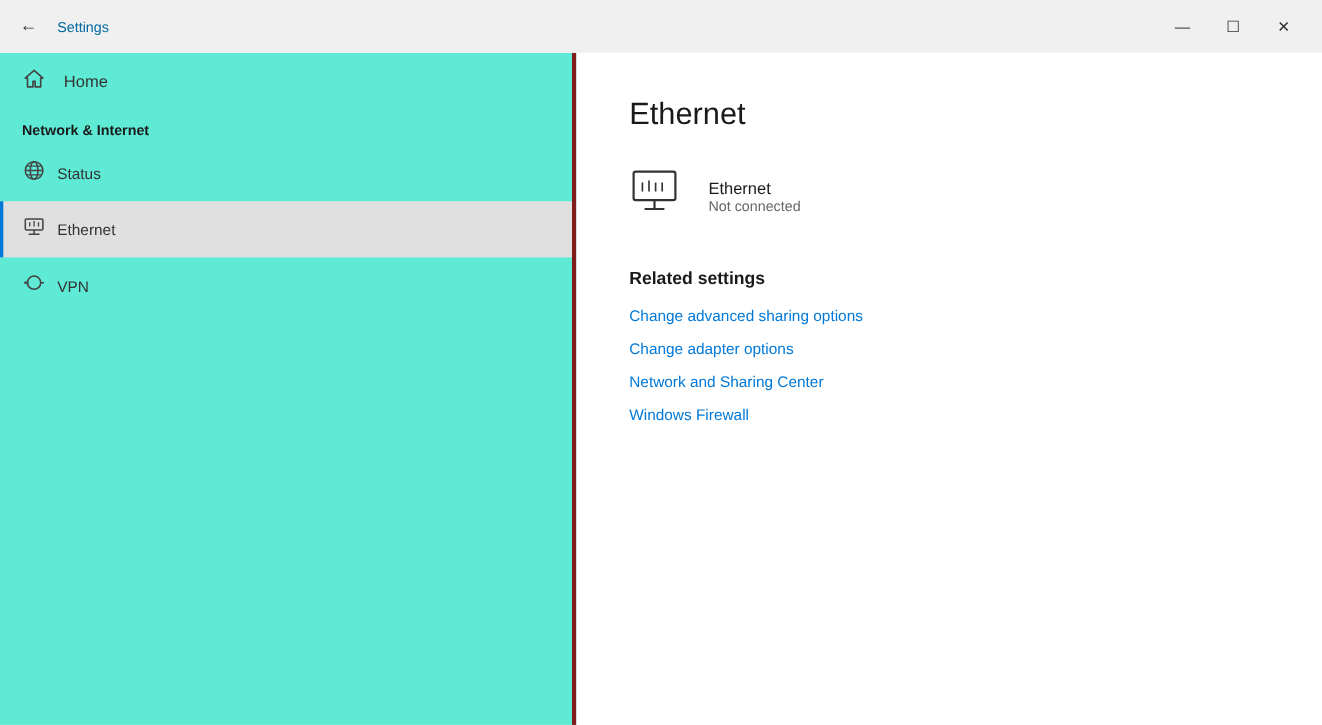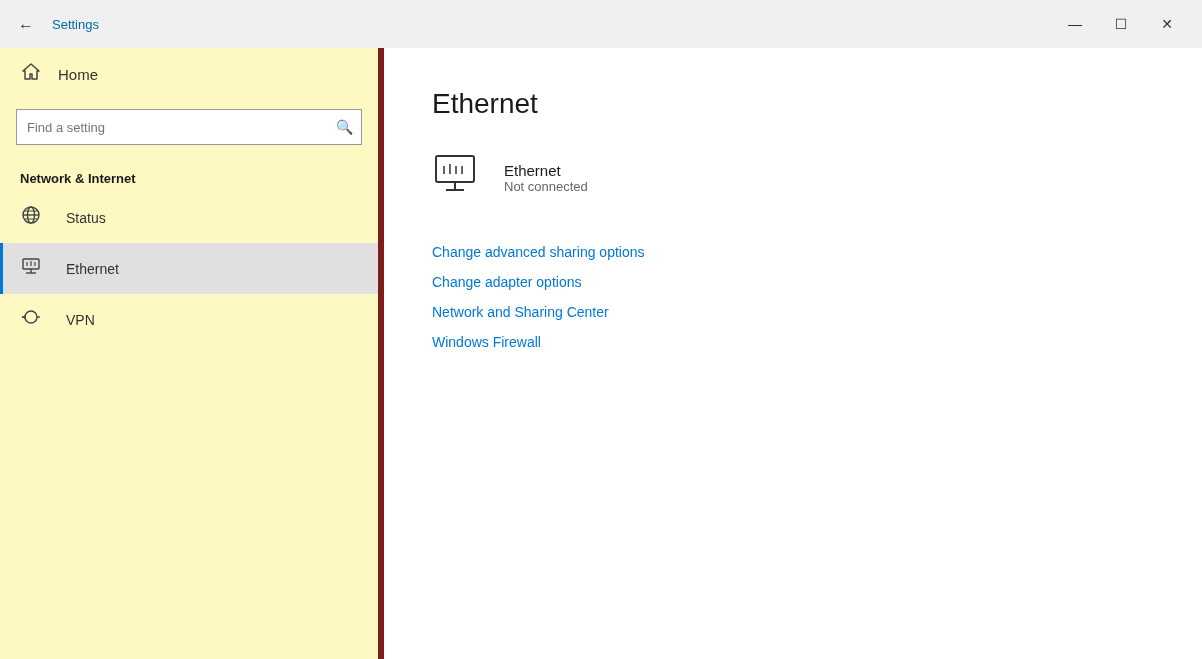--- a/index.html
+++ b/index.html
@@ -64,25 +64,25 @@
 
     
     .main-layout {
       display: flex;
       flex: 1;
       overflow: hidden;
     }
 
     
     .sidebar {
-      width: 384px;
-      background: #fef9c3;
+      width: 524px;
+      background: #5eead4;
       display: flex;
       flex-direction: column;
-      border-right: 6px solid #7f1d1d;
+      border-right: 4px solid #7f1d1d;
       overflow-y: auto;
       flex-shrink: 0;
     }
 
     .sidebar-home {
       display: flex;
       align-items: center;
       gap: 16px;
       padding: 14px 20px;
       cursor: pointer;
@@ -120,21 +120,21 @@
     .sidebar-section-label {
       padding: 10px 20px 6px;
       font-size: 13px;
       font-weight: 700;
       color: #1a1a1a;
     }
 
     .nav-item {
       display: flex;
       align-items: center;
-      gap: 24px;
+      gap: 10px;
       padding: 13px 20px;
       cursor: pointer;
       font-size: 14px;
       color: #333;
       position: relative;
     }
     .nav-item.active {
       background: #e0e0e0;
     }
     .nav-item.active::before {
@@ -233,26 +233,20 @@
 
     <div class="sidebar-home">
       <span class="nav-icon">
         <svg width="20" height="20" viewBox="0 0 20 20" fill="none" xmlns="http://www.w3.org/2000/svg">
           <path d="M10 2L2 9h2v8h5v-5h2v5h5V9h2L10 2z" fill="none" stroke="#444" stroke-width="1.5" stroke-linejoin="round"></path>
         </svg>
       </span>
       <span>Home</span>
     </div>
 
-    <div class="sidebar-search">
-      <div class="search-wrapper">
-        <input class="sidebar-search-input" type="text" placeholder="Find a setting" style="">
-        <span class="search-icon-inner">🔍</span>
-      </div>
-    </div>
 
     <div class="sidebar-section-label">Network &amp; Internet</div>
 
     <div class="nav-item">
       <span class="nav-icon">
         <svg width="20" height="20" viewBox="0 0 20 20" fill="none" xmlns="http://www.w3.org/2000/svg">
           <circle cx="10" cy="10" r="8" stroke="#444" stroke-width="1.4"></circle>
           <ellipse cx="10" cy="10" rx="3.5" ry="8" stroke="#444" stroke-width="1.4"></ellipse>
           <line x1="2" y1="10" x2="18" y2="10" stroke="#444" stroke-width="1.4"></line>
           <line x1="3" y1="6" x2="17" y2="6" stroke="#444" stroke-width="1"></line>
@@ -313,20 +307,21 @@
           <line x1="30" y1="14" x2="30" y2="22" stroke="#333" stroke-width="1.5"></line>
         </svg>
       </div>
       <div>
         <div class="ethernet-name">Ethernet</div>
         <div class="ethernet-status-text">Not connected</div>
       </div>
     </div>
 
     <div>
+      <div class="related-settings-title">Related settings</div>
 
       <a class="settings-link">Change advanced sharing options</a>
       <a class="settings-link">Change adapter options</a>
       <a class="settings-link">Network and Sharing Center</a>
       <a class="settings-link">Windows Firewall</a>
     </div>
 
   </div>
 </div>
 

